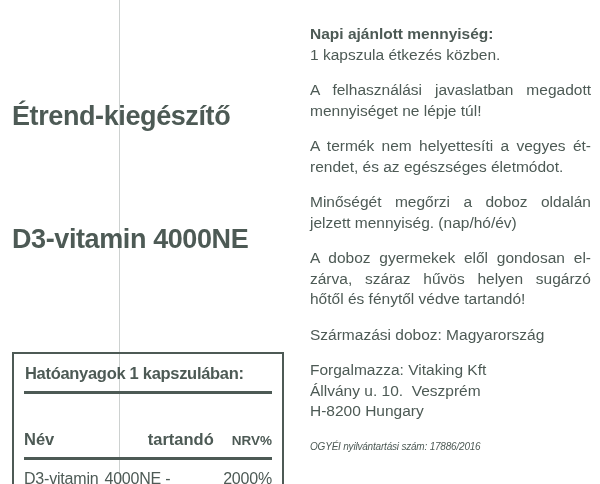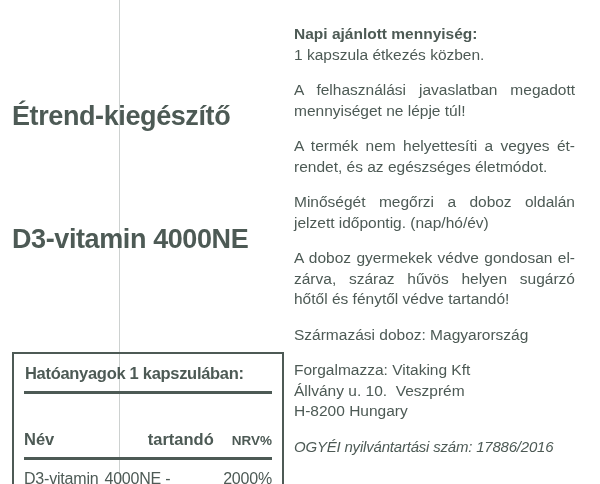--- a/index.html
+++ b/index.html
@@ -28,27 +28,27 @@
   .hdr-row{display:flex;align-items:baseline;font-weight:bold;padding:4px 0 3px;}
   .hdr-row .c1{flex:1;font-size:16.5px;margin-top:27px;}
   .hdr-row .c2{font-size:16.5px;}
   .hdr-row .c3{margin-left:18px;font-size:13.5px;}
   .data-row{display:flex;align-items:baseline;font-size:16px;letter-spacing:-0.2px;padding-top:5px;}
   .data-row .c1{margin-right:6px;}
   .data-row .c2{flex:1;}
   .data-row .c3{margin-left:8px;}
   .subname{font-size:13.5px;margin:2px 0 5px;}
   
-  .col-right{position:absolute;left:294px;top:24px;width:281px;font-size:15.5px;line-height:20.5px;}
+  .col-right{position:absolute;left:310px;top:24px;width:281px;font-size:15.5px;line-height:20.5px;}
   .block{margin-bottom:15px;}
   
   .line{white-space:pre;}
   .line.just{white-space:normal;text-align:justify;text-align-last:justify;}
   .b{font-weight:bold;}
-  .line.ital{font-style:italic;font-size:15px;letter-spacing:-0.2px;}
+  .line.ital{font-style:italic;font-size:10px;letter-spacing:-0.2px;}
 </style>
 </head>
 <body>
 
 <div class="stage">
   <div class="crease"></div>
 
   <div class="col-left">
     <div class="title">
       <div>Étrend-kiegészítő</div>
@@ -83,24 +83,24 @@
       <div class="block">
         <div class="line just"><span>A felhasználási javaslatban megadott</span></div>
         <div class="line"><span>mennyiséget ne lépje túl!</span></div>
       </div>
       <div class="block">
         <div class="line just"><span>A termék nem helyettesíti a vegyes ét-</span></div>
         <div class="line"><span>rendet, és az egészséges életmódot.</span></div>
       </div>
       <div class="block">
         <div class="line just"><span>Minőségét megőrzi a doboz oldalán</span></div>
-        <div class="line"><span>jelzett időpontig. (nap/hó/év)</span></div>
+        <div class="line"><span>jelzett mennyiség. (nap/hó/év)</span></div>
       </div>
       <div class="block">
-        <div class="line just"><span>A doboz gyermekek védve gondosan el-</span></div>
+        <div class="line just"><span>A doboz gyermekek elől gondosan el-</span></div>
         <div class="line just"><span>zárva, száraz hűvös helyen sugárzó</span></div>
         <div class="line"><span>hőtől és fénytől védve tartandó!</span></div>
       </div>
       <div class="block">
         <div class="line"><span>Származási doboz: Magyarország</span></div>
       </div>
       <div class="block">
         <div class="line"><span>Forgalmazza: Vitaking Kft</span></div>
         <div class="line"><span>Állvány u. 10.  Veszprém</span></div>
         <div class="line"><span>H-8200 Hungary</span></div>

